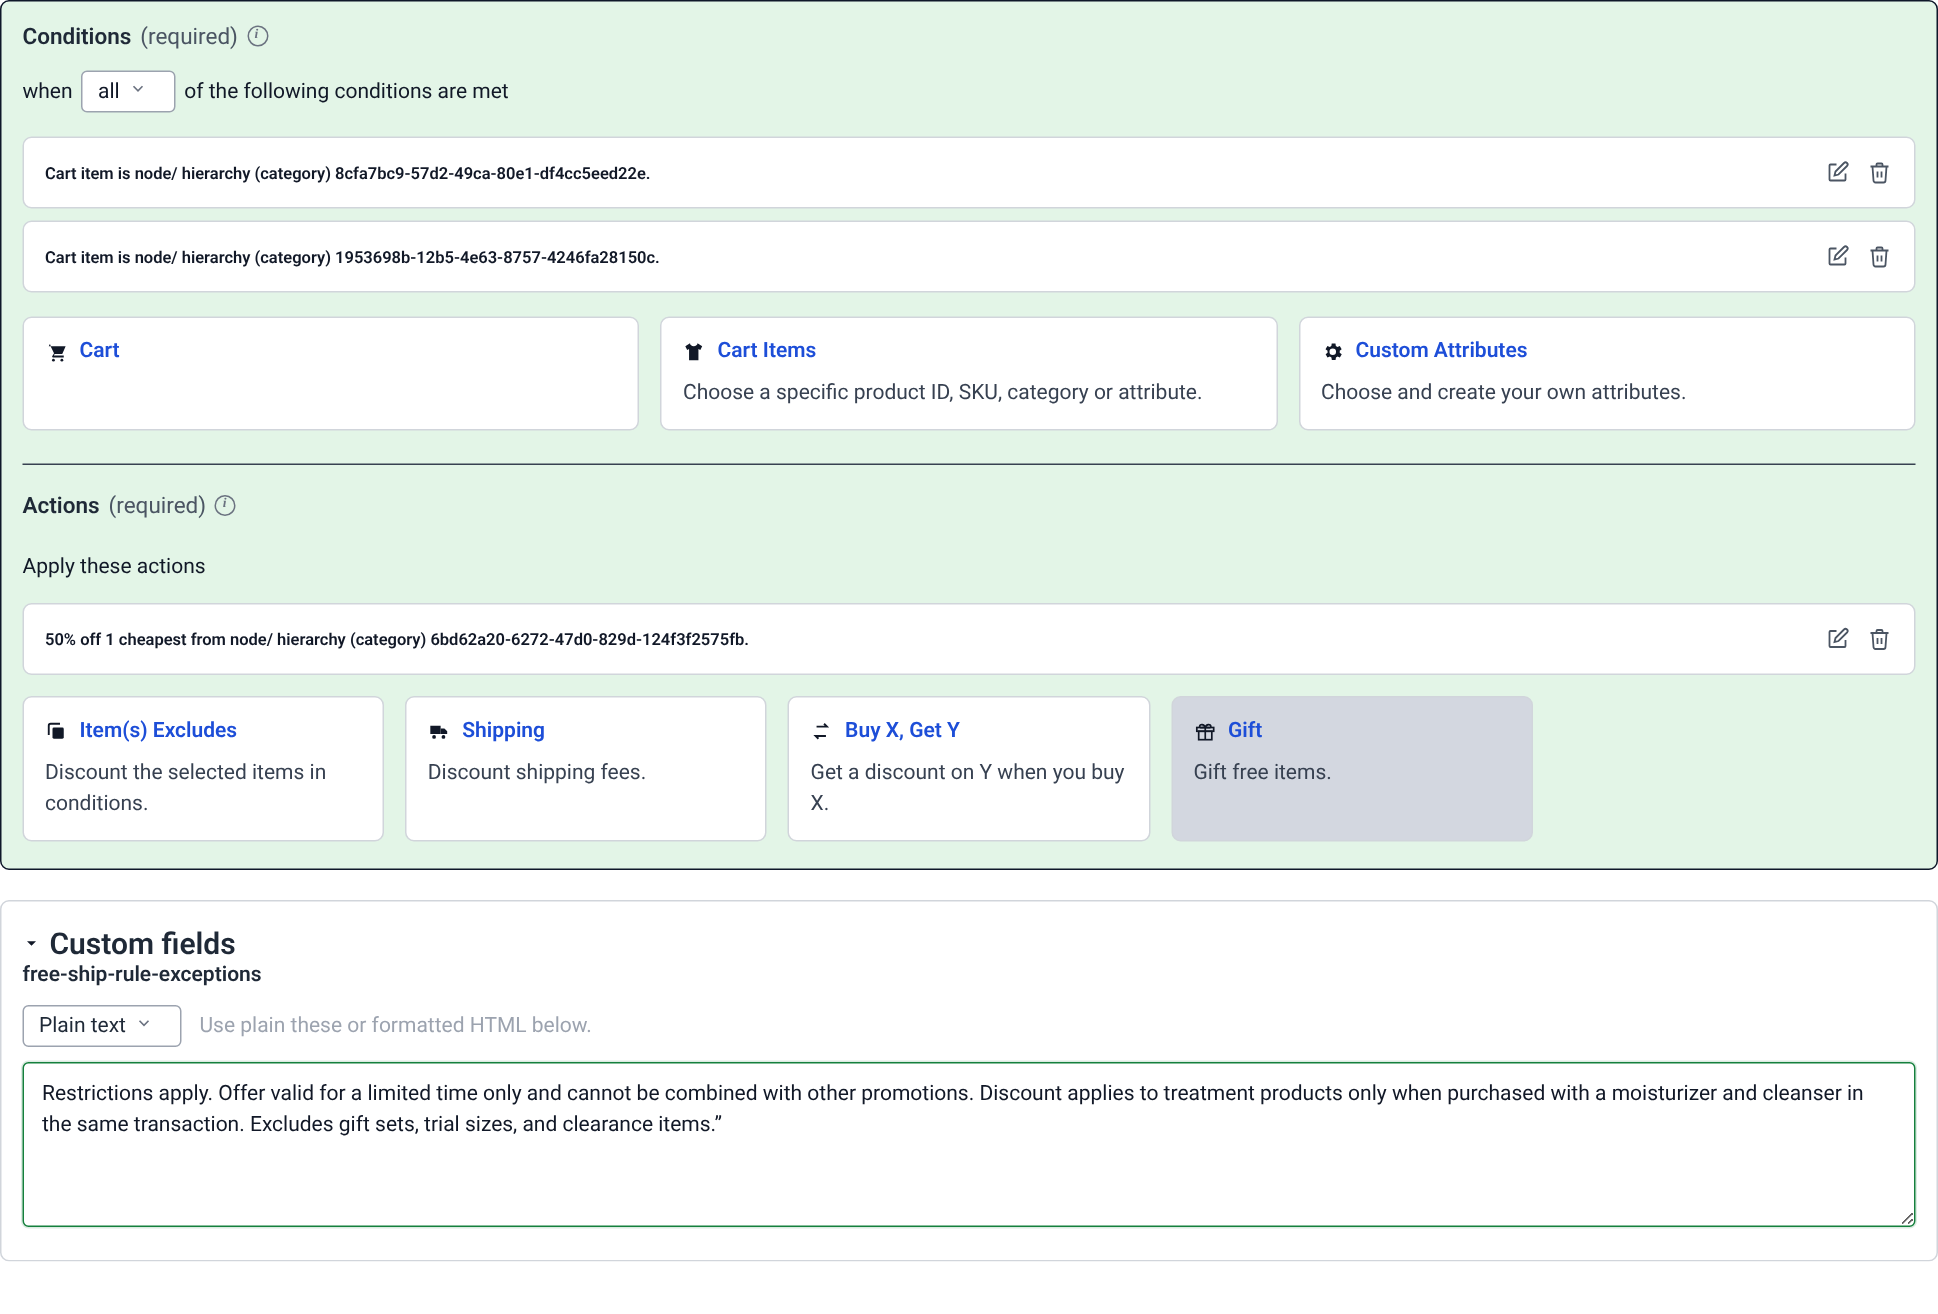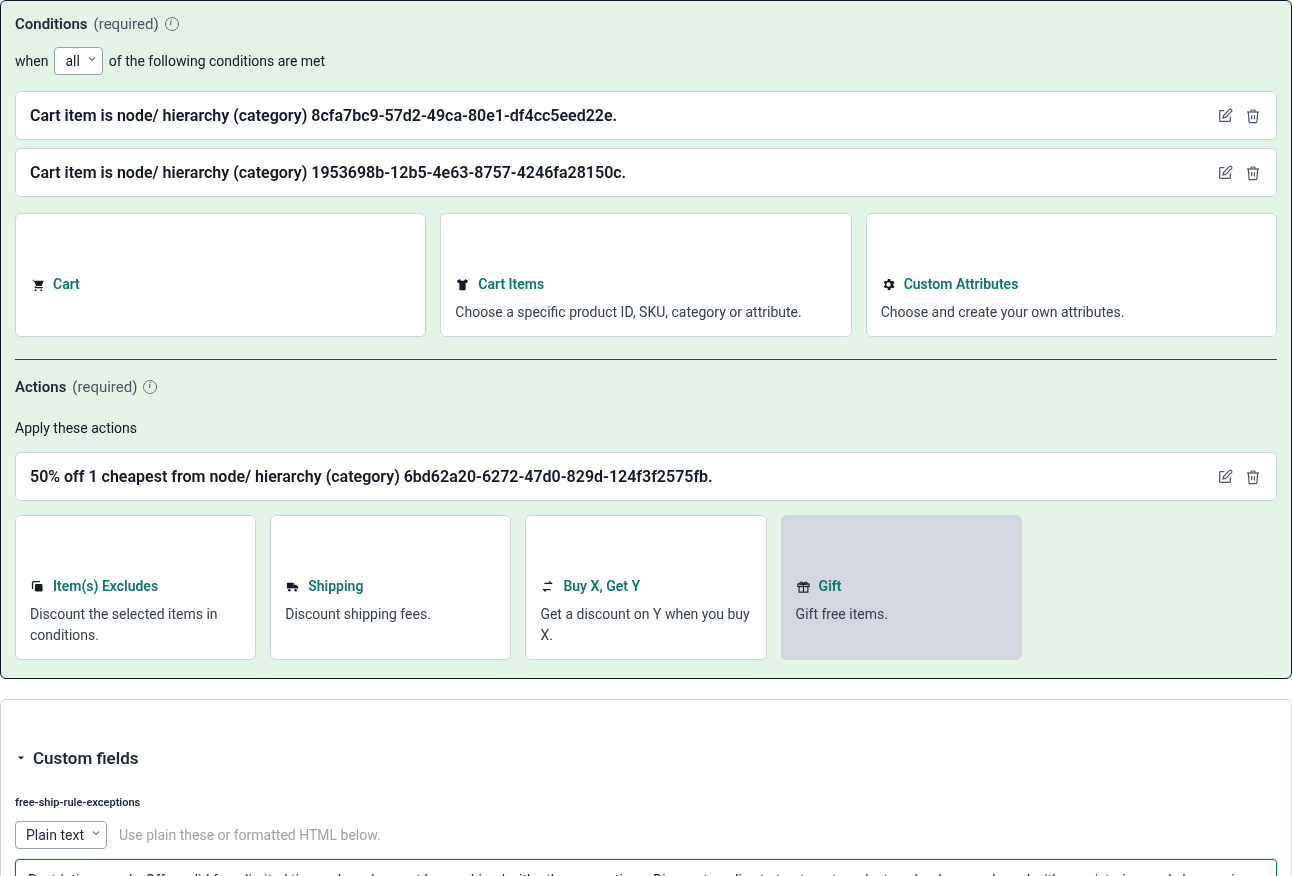--- a/index.html
+++ b/index.html
@@ -50,39 +50,39 @@
     align-items: center;
     gap: 6px;
     font-size: 14px;
     color: #111827;
   }
   .select-wrap {
     display: inline-flex;
     border: 1px solid #9ca3af;
     background: #fff;
     border-radius: 4px;
-    padding: 5px 4px 5px 10px;
+    padding: 5px 18px 5px 10px;
     gap: 6px;
     cursor: pointer;
   }
   .select-wrap .chev svg { display: block; }
   .rule-row {
     background: #fff;
     border: 1px solid #d1d5db;
     border-radius: 6px;
     padding: 14px 14px;
     margin-top: 16px;
     display: flex;
     align-items: center;
     justify-content: space-between;
     gap: 12px;
   }
   .rule-text {
     font-weight: 600;
-    font-size: 16px;
+    font-size: 11px;
     color: #111827;
     word-break: break-all;
   }
   .rule-rowset .rule-row + .rule-row { margin-top: 8px; }
   .rule-actions {
     display: flex;
     gap: 10px;
     color: #4b5563;
   }
   .icon-btn {
@@ -115,22 +115,21 @@
   .type-card.selected {
     background: #d3d7e0;
   }
   .type-card-head {
     display: flex;
     align-items: center;
     gap: 8px;
     font-weight: 600;
     font-size: 14px;
     margin-bottom: 10px;
-    color: #0f766e;
-    margin-top: 48px;
+    color: #1d4ed8;
   }
   .type-card-head .card-icon svg { display: block; }
   .type-card-desc {
     font-size: 14px;
     color: #374151;
     line-height: 1.45;
   }
   hr.sect-divider {
     border: none;
     border-top: 1px solid #374151;
@@ -146,28 +145,27 @@
     background: #fff;
     border: 1px solid #d1d5db;
     border-radius: 6px;
     padding: 16px 14px 18px 14px;
   }
   .cf-head {
     display: flex;
     align-items: center;
     gap: 6px;
     font-weight: 600;
-    font-size: 17px;
-    margin-top: 32px;
+    font-size: 20px;
   }
   .cf-head .caret svg { display: block; }
   .cf-label {
-    margin-top: 28px;
+    margin-top: 1px;
     font-weight: 600;
-    font-size: 11px;
+    font-size: 14px;
   }
   .cf-toolbar {
     margin-top: 12px;
     display: flex;
     align-items: center;
     gap: 12px;
   }
   .cf-hint {
     color: #9ca3af;
     font-size: 14px;

